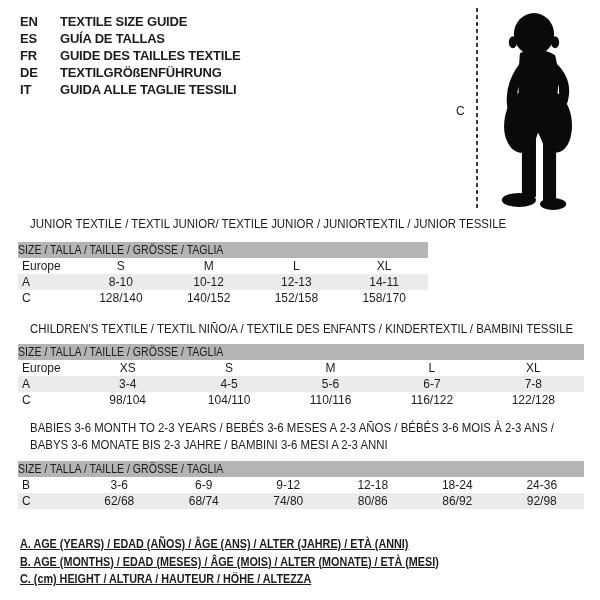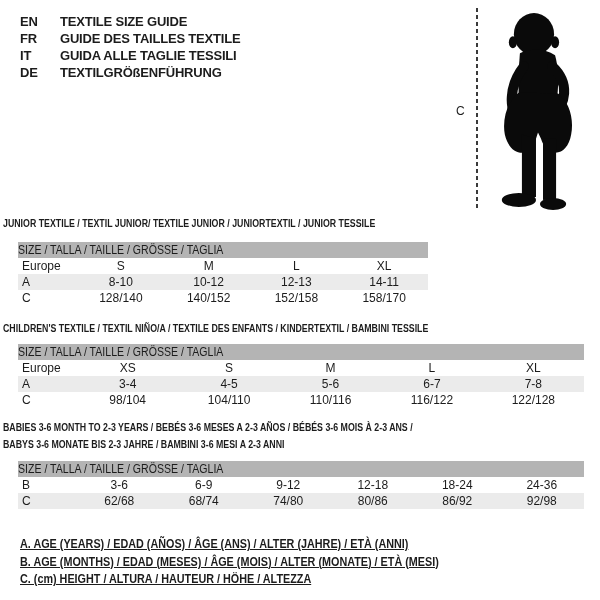--- a/index.html
+++ b/index.html
@@ -11,21 +11,21 @@
   .lang-code{width:40px;}
   
   .figure{position:absolute;left:450px;top:4px;width:146px;height:212px;}
   .dash{position:absolute;left:26px;top:4px;width:2px;height:201px;
         background:repeating-linear-gradient(to bottom,#3a3a3a 0 4px,transparent 4px 7px);}
   .c-label{position:absolute;left:6px;top:100px;font-size:12px;}
   .figure svg{position:absolute;left:36px;top:2px;}
   .sil{fill:var(--sil,#000);}
   .sil-stroke{stroke:var(--sil,#000);stroke-width:10;stroke-linecap:round;fill:none;}
   
-  .ttitle{position:absolute;left:3px;font-size:10px;font-weight:bold;}
+  .ttitle{position:absolute;left:30px;font-size:13px;font-weight:normal;}
   .tline{display:block;height:17px;line-height:17px;transform:scaleX(0.88);transform-origin:0 50%;white-space:nowrap;}
   .title1{top:215px;} .title2{top:320px;} .title3{top:419px;}
   
   .table{position:absolute;left:18px;}
   .t1{top:242px;width:410px;} .t2{top:344px;width:566px;} .t3{top:461px;width:566px;}
   .tbar{height:16px;line-height:16px;background:var(--bar-bg,#b4b4b4);font-size:12px;}
   .tbar .cond{display:inline-block;transform:scaleX(0.88);transform-origin:0 50%;white-space:nowrap;}
   .trow{display:flex;height:16px;line-height:16px;font-size:12px;justify-content:space-between;}
   .trow.shaded{background:var(--stripe-bg,#ebebeb);}
   .tlabel{width:55px;padding-left:4px;}
@@ -39,30 +39,34 @@
 <body>
 
 <div class="page">
 
   <div class="lang-list">
       <div class="lang-row">
         <span class="lang-code">EN</span>
         <span class="lang-label">TEXTILE SIZE GUIDE</span>
       </div>
       <div class="lang-row">
+        <span class="lang-code">ES</span>
+        <span class="lang-label">GUÍA DE TALLAS</span>
+      </div>
+      <div class="lang-row">
         <span class="lang-code">FR</span>
         <span class="lang-label">GUIDE DES TAILLES TEXTILE</span>
       </div>
       <div class="lang-row">
+        <span class="lang-code">DE</span>
+        <span class="lang-label">TEXTILGRÖßENFÜHRUNG</span>
+      </div>
+      <div class="lang-row">
         <span class="lang-code">IT</span>
         <span class="lang-label">GUIDA ALLE TAGLIE TESSILI</span>
-      </div>
-      <div class="lang-row">
-        <span class="lang-code">DE</span>
-        <span class="lang-label">TEXTILGRÖßENFÜHRUNG</span>
       </div>
     </div>
 
   <div class="figure">
     <div class="dash"></div>
     <span class="c-label">C</span>
     <svg width="106" height="206" viewBox="0 0 100 205" aria-hidden="true">
       <ellipse class="sil" cx="45" cy="28" rx="20" ry="21"></ellipse>
       <ellipse class="sil" cx="24" cy="36" rx="4" ry="6"></ellipse>
       <ellipse class="sil" cx="66" cy="36" rx="4" ry="6"></ellipse>

